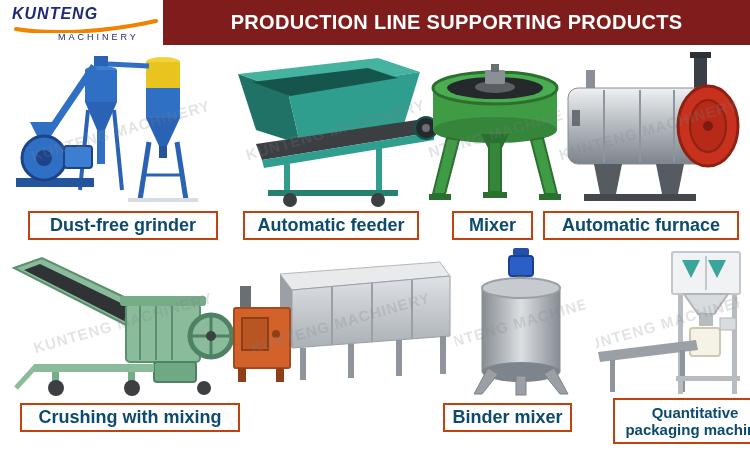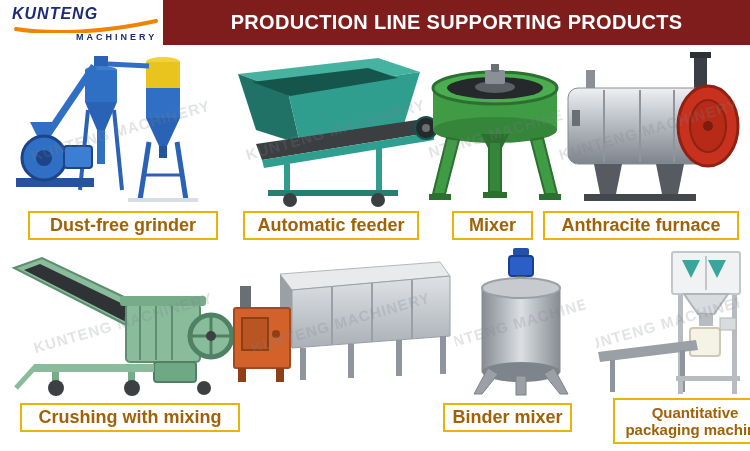--- a/index.html
+++ b/index.html
@@ -25,23 +25,23 @@
     font-weight: bold;
     font-style: italic;
     font-size: 16px;
     letter-spacing: 1px;
     line-height: 22px;
     white-space: nowrap;
   }
   .logo-swoosh { position: absolute; left: 0; top: 16px; width: 148px; height: 14px; }
   .logo-sub {
     margin-top: 7px;
-    margin-left: 64px;
+    margin-left: 46px;
     color: #1e2a78;
-    font-weight: bold;
+    font-weight: normal;
     font-size: 9px;
     letter-spacing: 3px;
     white-space: nowrap;
   }
   .header-bar {
     position: absolute;
     left: 163px; top: 0;
     width: 587px; height: 45px;
     background: #7f1d1d;
     display: flex; align-items: center; justify-content: center;
@@ -68,22 +68,22 @@
     letter-spacing: 1px;
     white-space: nowrap;
     pointer-events: none;
     overflow: hidden;
   }
 
   
   .label-box {
     position: absolute;
     background: #ffffff;
-    border: 2px solid #eab308;
-    color: #a16207;
+    border: 2px solid #c2410c;
+    color: #0c4a6e;
     font-weight: bold;
     font-size: 18px;
     display: flex; align-items: center; justify-content: center;
     text-align: center;
     line-height: 1.15;
     padding: 0 4px;
   }
   .label-box.two-line { font-size: 15px; }
 </style>
 </head>
@@ -200,21 +200,21 @@
       <polygon points="38,112 66,112 60,142 44,142" fill="#565b62"></polygon>
       <polygon points="100,112 128,112 122,142 106,142" fill="#565b62"></polygon>
       <rect x="28" y="142" width="112" height="7" fill="#43484e"></rect>
     </svg>
     <div class="watermark">KUNTENG MACHINERY</div>
   </div>
 
   <div class="label-box" style="left:28px; top:211px; width:190px; height:29px;">Dust-free grinder</div>
   <div class="label-box" style="left:243px; top:211px; width:176px; height:29px;">Automatic feeder</div>
   <div class="label-box" style="left:452px; top:211px; width:81px; height:29px;">Mixer</div>
-  <div class="label-box" style="left:543px; top:211px; width:196px; height:29px;">Anthracite furnace</div>
+  <div class="label-box" style="left:543px; top:211px; width:196px; height:29px;">Automatic furnace</div>
 
   <div class="img-cell" style="left:8px; top:246px; width:230px; height:152px;">
     <svg viewBox="0 0 230 152">
       <polygon points="6,22 34,12 156,70 132,86" fill="#8abb9b" stroke="#5a8f6f" stroke-width="2"></polygon>
       <polygon points="16,24 32,18 144,72 126,80" fill="#2f3335"></polygon>
       <rect x="118" y="58" width="74" height="58" rx="4" fill="#8abb9b" stroke="#5a8f6f" stroke-width="2"></rect>
       <line x1="132" y1="60" x2="132" y2="114" stroke="#5a8f6f" stroke-width="2"></line>
       <line x1="148" y1="60" x2="148" y2="114" stroke="#5a8f6f" stroke-width="2"></line>
       <line x1="164" y1="60" x2="164" y2="114" stroke="#5a8f6f" stroke-width="2"></line>
       <rect x="112" y="50" width="86" height="10" rx="3" fill="#76ac88"></rect>

